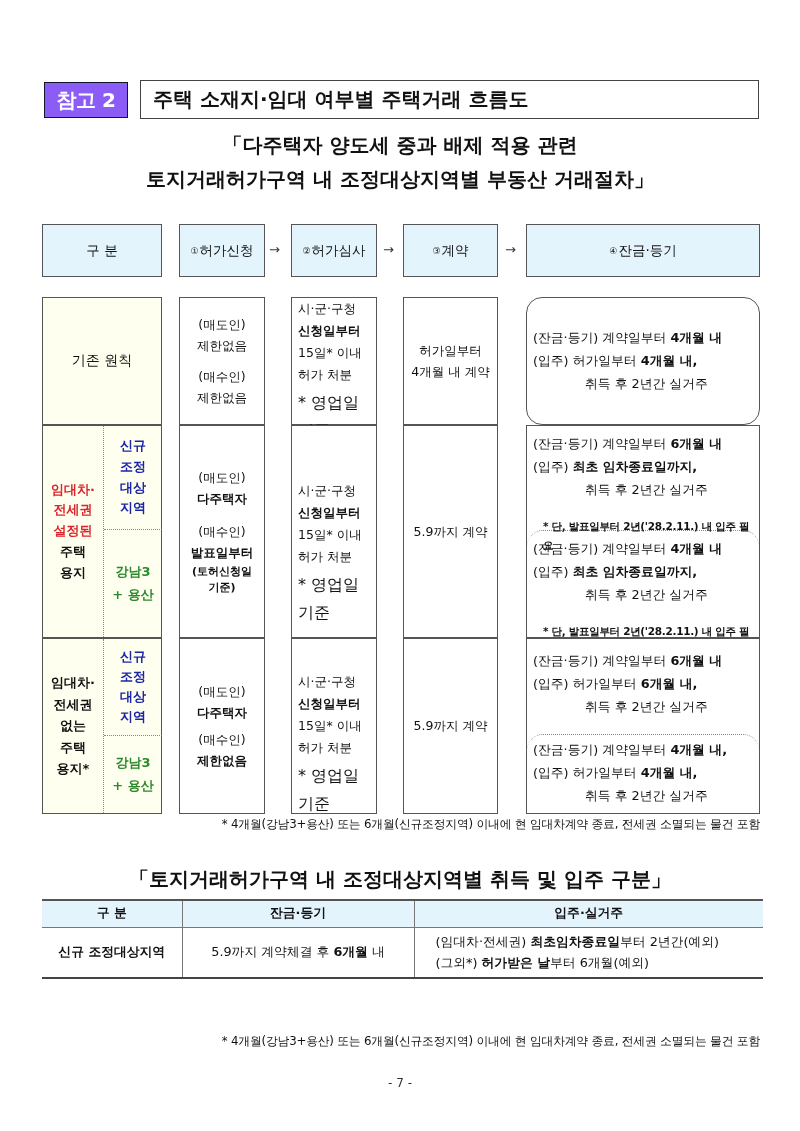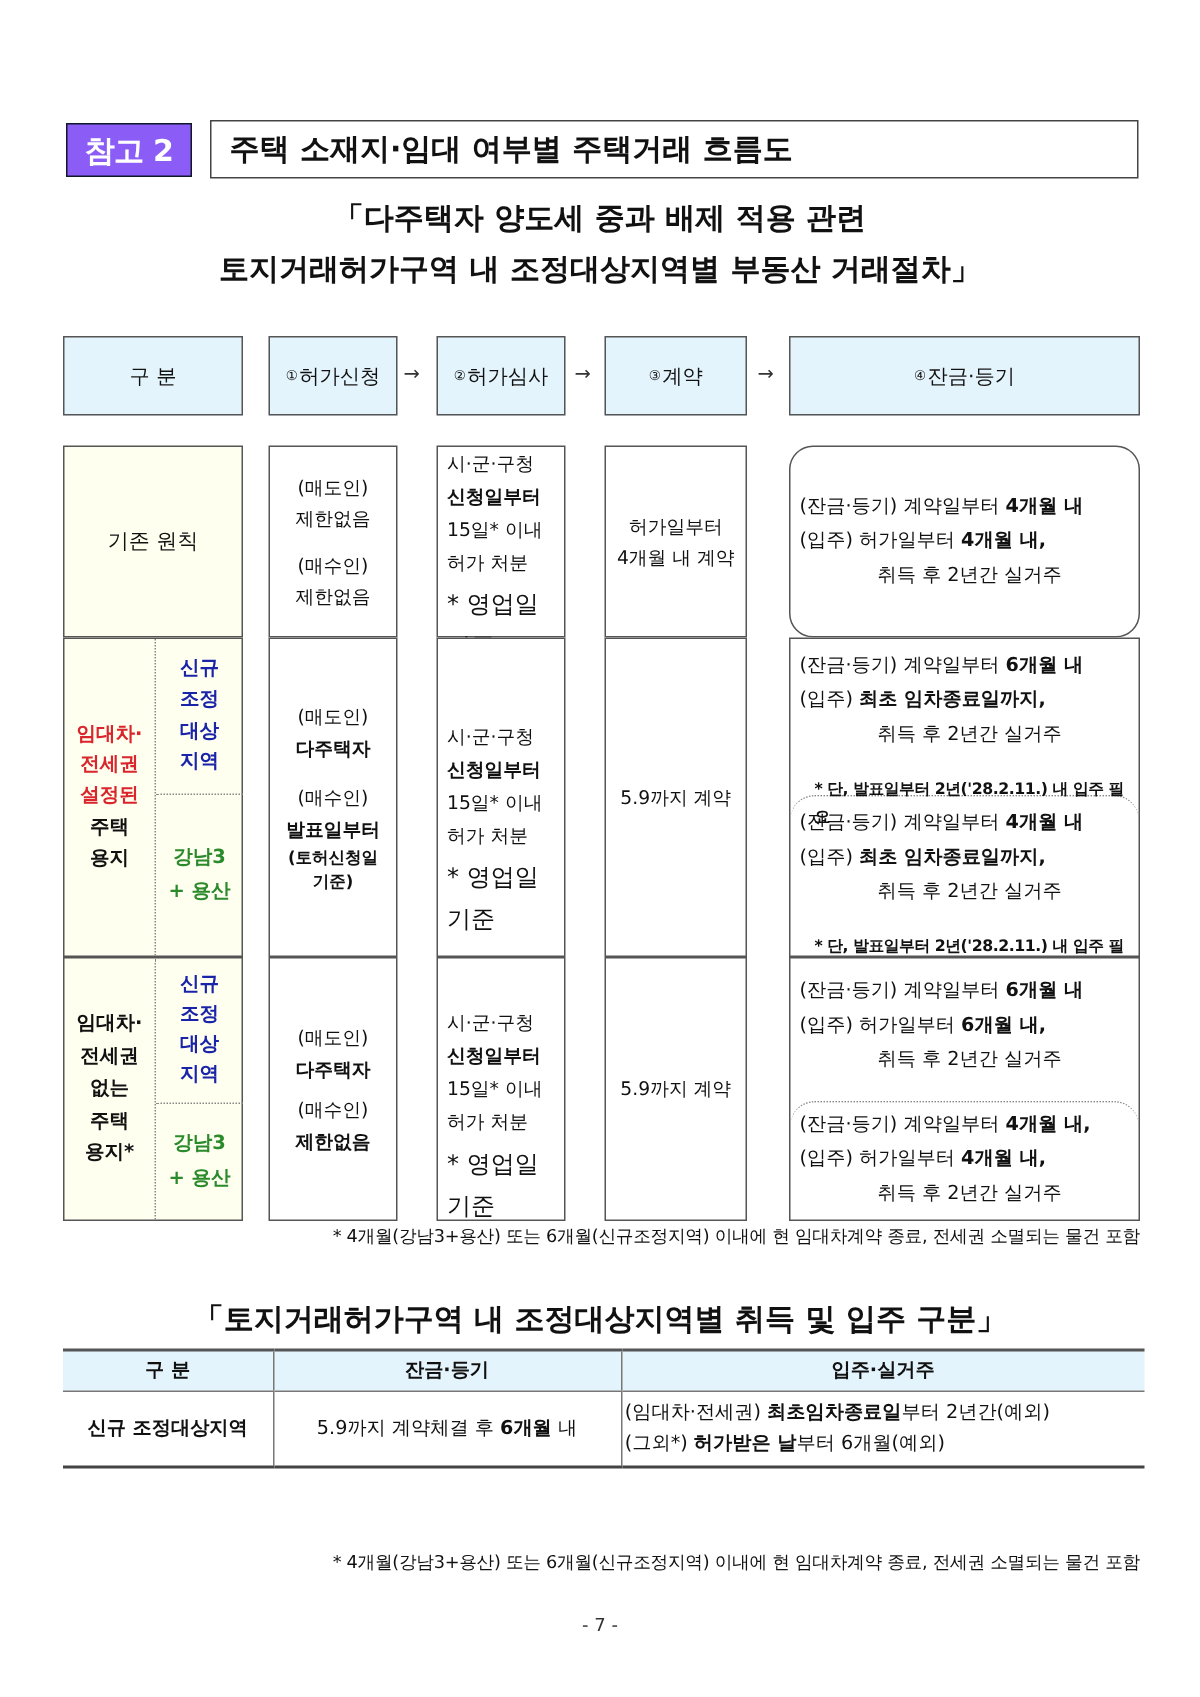--- a/index.html
+++ b/index.html
@@ -42,21 +42,21 @@
   .footnote { right: 40px; font-size: 11.8px; letter-spacing: -0.2px; }
 
   
   table.tbl { position: absolute; left: 42px; top: 899px; width: 721px; border-collapse: collapse; font-size: 12.8px; }
   table.tbl th { background: #e4f4fc; height: 27px; font-weight: bold; border-top: 2px solid #555; border-bottom: 1px solid #777; }
   table.tbl td { border-bottom: 1px solid #777; height: 51px; }
   table.tbl tr:last-child td { border-bottom: 2px solid #444; }
   table.tbl th + th, table.tbl td + td { border-left: 1px solid #777; }
   table.tbl td.c1 { text-align: center; font-weight: bold; }
   table.tbl td.c2 { text-align: center; }
-  table.tbl td.c3 { padding-left: 2px; line-height: 1.7; }
+  table.tbl td.c3 { padding-left: 21px; line-height: 1.7; }
 
   .page-num { left: 0; width: 800px; top: 1076px; text-align: center; font-size: 12px; color: #333; }
 </style>
 </head>
 <body>
 
 <div class="abs ref-badge">참고 2</div>
 <div class="abs title-box">
     <span>주택 소재지·임대 여부별 주택거래 흐름도</span>
   </div>

